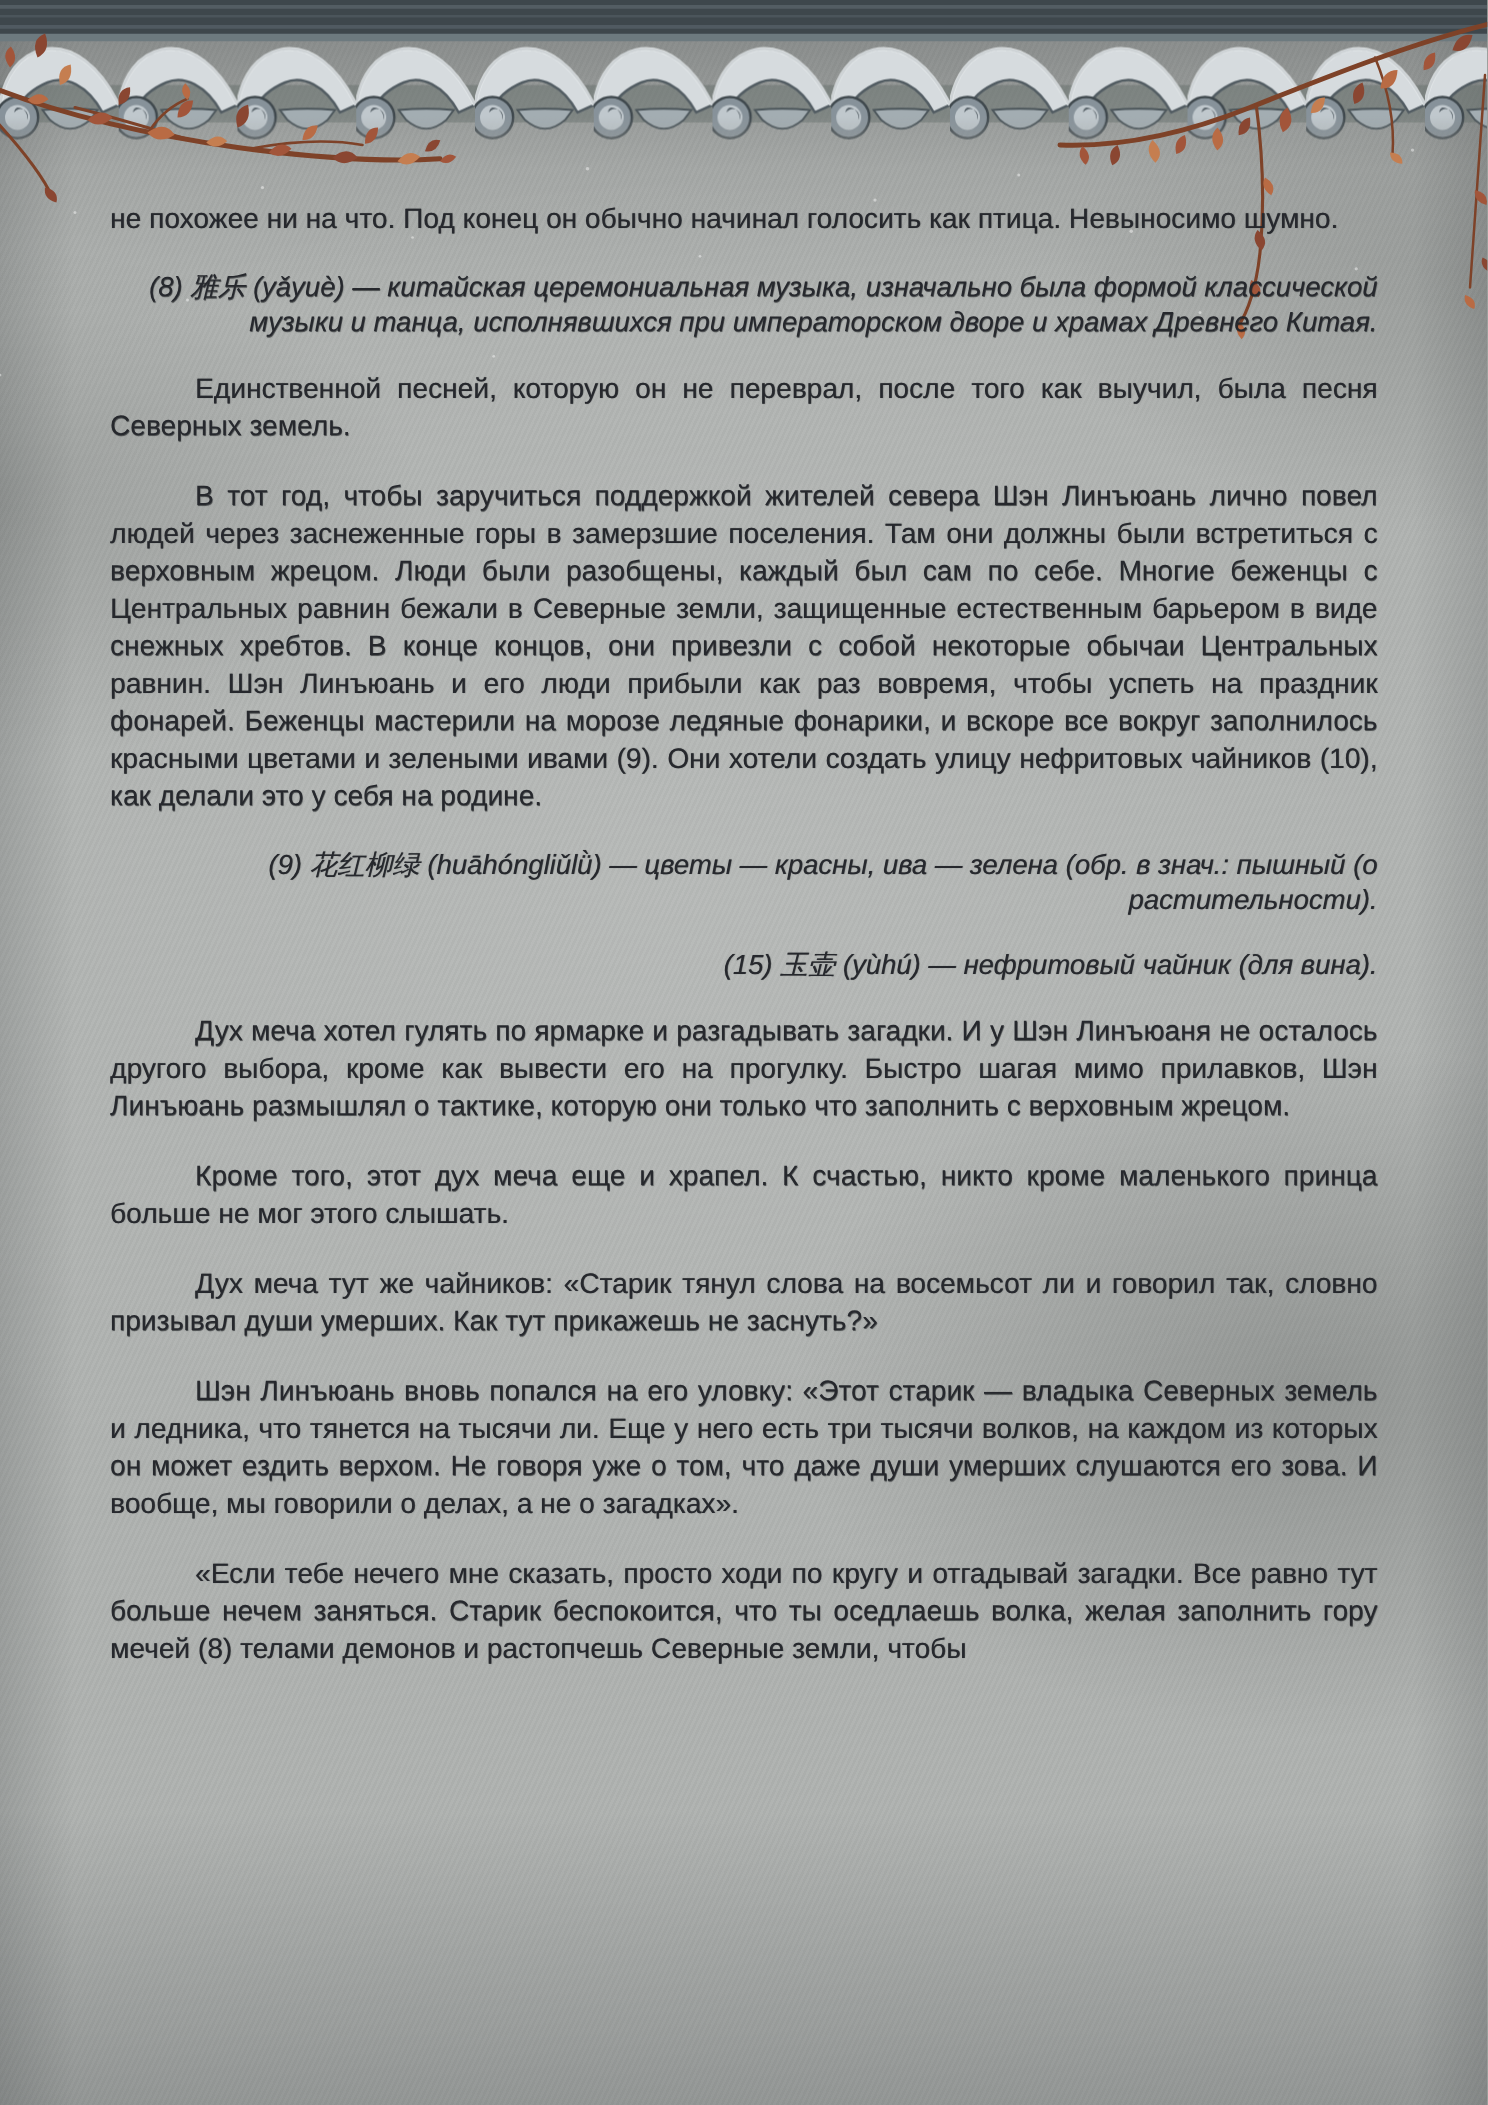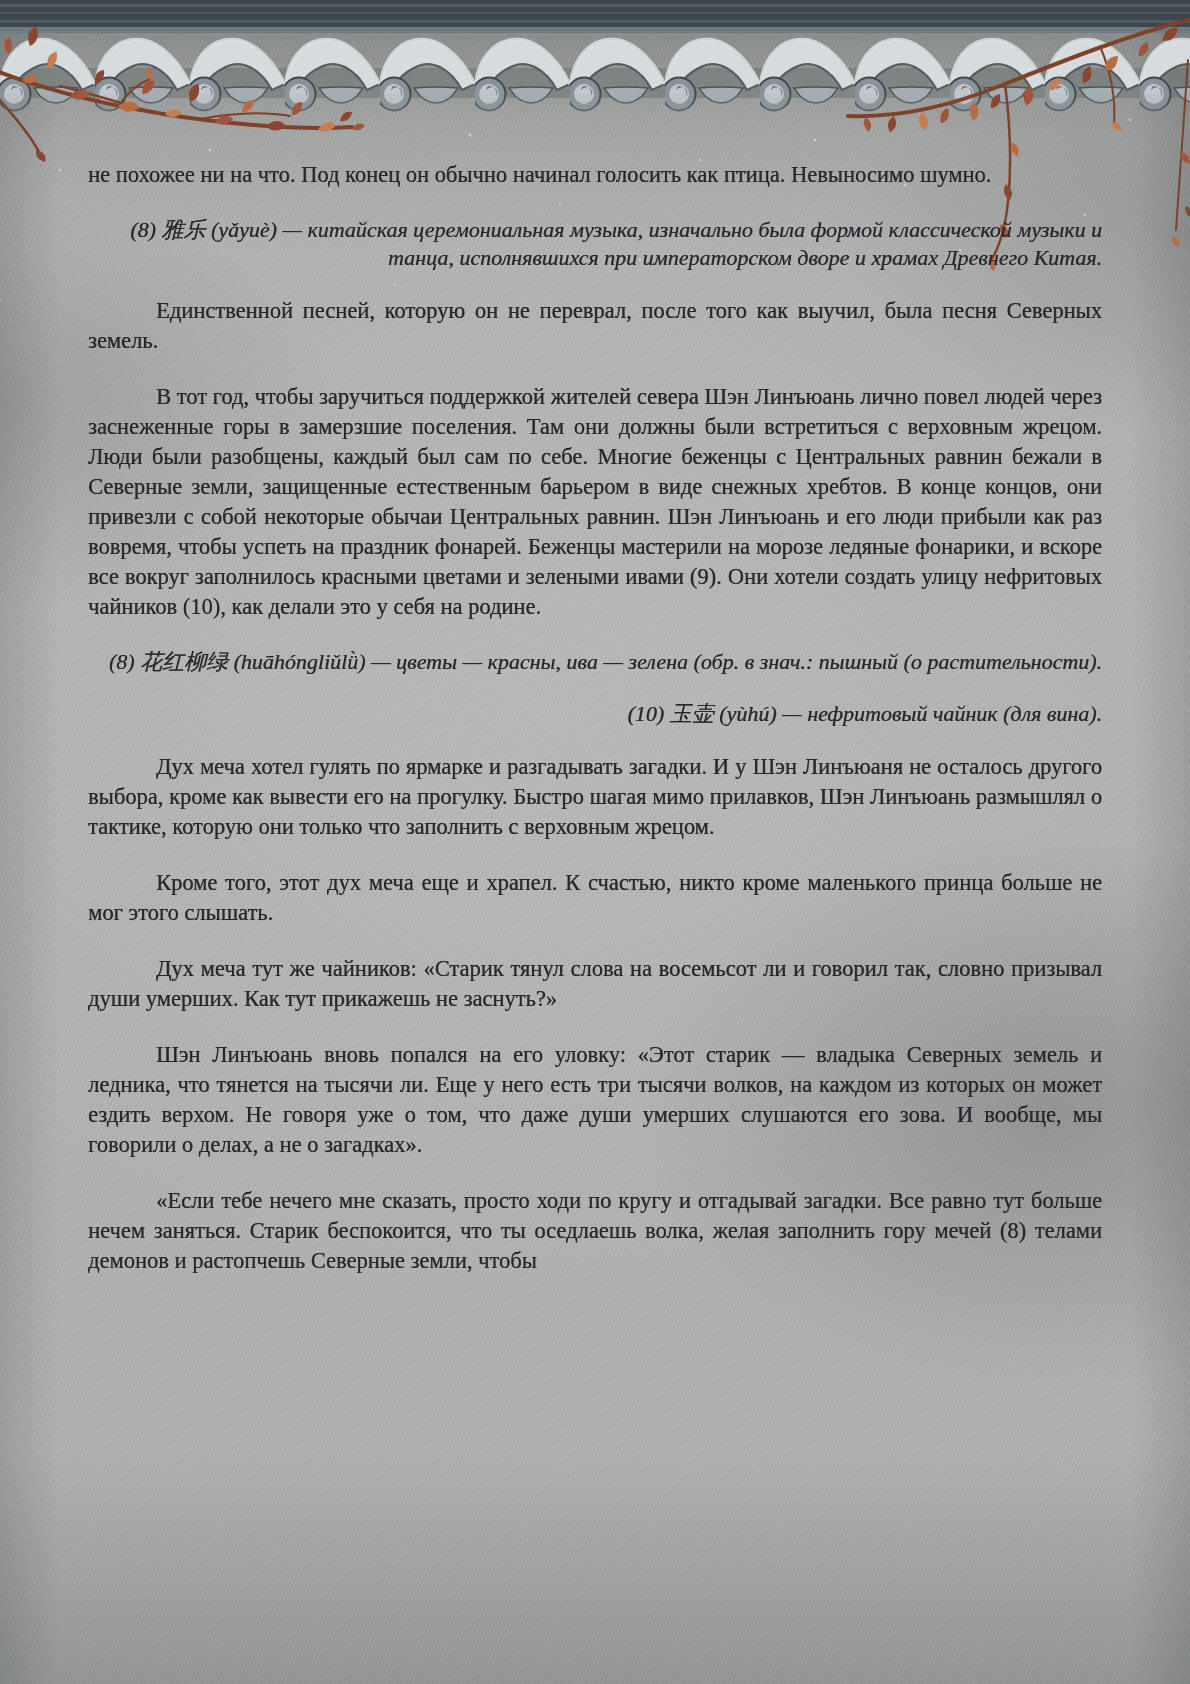--- a/index.html
+++ b/index.html
@@ -6,21 +6,21 @@
     margin: 0;
     padding: 0;
     background: #9ea19e;
   }
   .page {
     position: relative;
     width: 1190px;
     height: 1684px;
     overflow: hidden;
     margin: 0 auto;
-    font-family: Liberation Serif, serif;
+    font-family: Liberation Sans, sans-serif;
     background:
       radial-gradient(ellipse 640px 430px at 88% 66%, rgba(30,34,32,0.20), rgba(0,0,0,0) 65%),
       radial-gradient(ellipse 520px 320px at 0% 24%, rgba(30,34,32,0.13), rgba(0,0,0,0) 65%),
       radial-gradient(ellipse 540px 300px at 100% 14%, rgba(30,34,32,0.14), rgba(0,0,0,0) 65%),
       radial-gradient(ellipse 1100px 820px at 45% 42%, rgba(255,255,255,0.10), rgba(0,0,0,0) 72%),
       linear-gradient(180deg, rgba(36,40,42,0.32) 0%, rgba(36,40,42,0.08) 8%, rgba(0,0,0,0) 15%, rgba(0,0,0,0) 86%, rgba(36,40,42,0.20) 100%),
       linear-gradient(90deg, rgba(36,40,42,0.15), rgba(0,0,0,0) 5%, rgba(0,0,0,0) 95%, rgba(36,40,42,0.15)),
       repeating-linear-gradient(115deg, rgba(255,255,255,0.025) 0 2px, rgba(20,24,22,0.025) 2px 4px),
       #afb2b0;
   }
@@ -174,22 +174,22 @@
         </g>
       </g>
     </svg>
   </div>
 
   <main class="content">
     <p class="body noindent">не похожее ни на что. Под конец он обычно начинал голосить как птица. Невыносимо шумно.</p>
     <p class="footnote">(8) 雅乐 (yǎyuè) — китайская церемониальная музыка, изначально была формой классической музыки и танца, исполнявшихся при императорском дворе и храмах Древнего Китая.</p>
     <p class="body">Единственной песней, которую он не переврал, после того как выучил, была песня Северных земель.</p>
     <p class="body">В тот год, чтобы заручиться поддержкой жителей севера Шэн Линъюань лично повел людей через заснеженные горы в замерзшие поселения. Там они должны были встретиться с верховным жрецом. Люди были разобщены, каждый был сам по себе. Многие беженцы с Центральных равнин бежали в Северные земли, защищенные естественным барьером в виде снежных хребтов. В конце концов, они привезли с собой некоторые обычаи Центральных равнин. Шэн Линъюань и его люди прибыли как раз вовремя, чтобы успеть на праздник фонарей. Беженцы мастерили на морозе ледяные фонарики, и вскоре все вокруг заполнилось красными цветами и зелеными ивами (9). Они хотели создать улицу нефритовых чайников (10), как делали это у себя на родине.</p>
-    <p class="footnote">(8) 花红柳绿 (huāhóngliǔlǜ) — цветы — красны, ива — зелена (обр. в знач.: пышный (о растительности).</p>
-    <p class="footnote">(10) 玉壶 (yùhú) — нефритовый чайник (для вина).</p>
+    <p class="footnote">(9) 花红柳绿 (huāhóngliǔlǜ) — цветы — красны, ива — зелена (обр. в знач.: пышный (о растительности).</p>
+    <p class="footnote">(15) 玉壶 (yùhú) — нефритовый чайник (для вина).</p>
     <p class="body">Дух меча хотел гулять по ярмарке и разгадывать загадки. И у Шэн Линъюаня не осталось другого выбора, кроме как вывести его на прогулку. Быстро шагая мимо прилавков, Шэн Линъюань размышлял о тактике, которую они только что заполнить с верховным жрецом.</p>
     <p class="body">Кроме того, этот дух меча еще и храпел. К счастью, никто кроме маленького принца больше не мог этого слышать.</p>
     <p class="body">Дух меча тут же чайников: «Старик тянул слова на восемьсот ли и говорил так, словно призывал души умерших. Как тут прикажешь не заснуть?»</p>
     <p class="body">Шэн Линъюань вновь попался на его уловку: «Этот старик — владыка Северных земель и ледника, что тянется на тысячи ли. Еще у него есть три тысячи волков, на каждом из которых он может ездить верхом. Не говоря уже о том, что даже души умерших слушаются его зова. И вообще, мы говорили о делах, а не о загадках».</p>
     <p class="body">«Если тебе нечего мне сказать, просто ходи по кругу и отгадывай загадки. Все равно тут больше нечем заняться. Старик беспокоится, что ты оседлаешь волка, желая заполнить гору мечей (8) телами демонов и растопчешь Северные земли, чтобы</p>
   </main>
 
 </div>
 
 </body></html>

